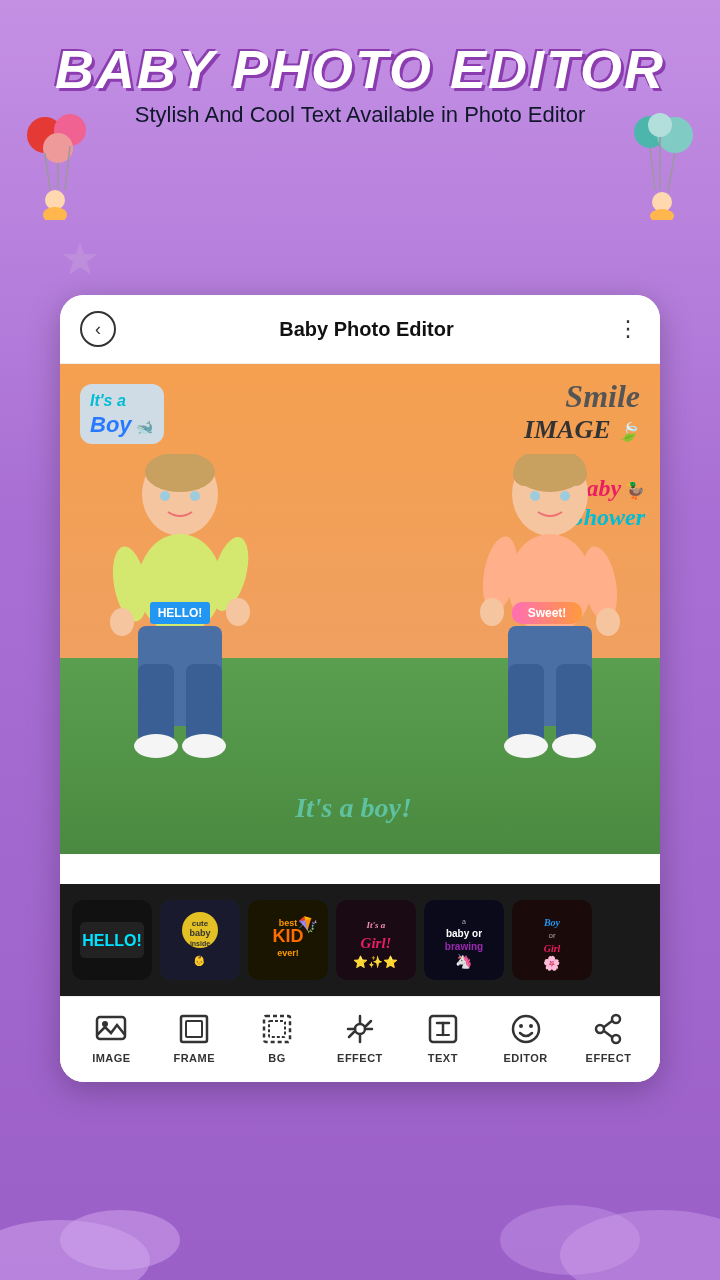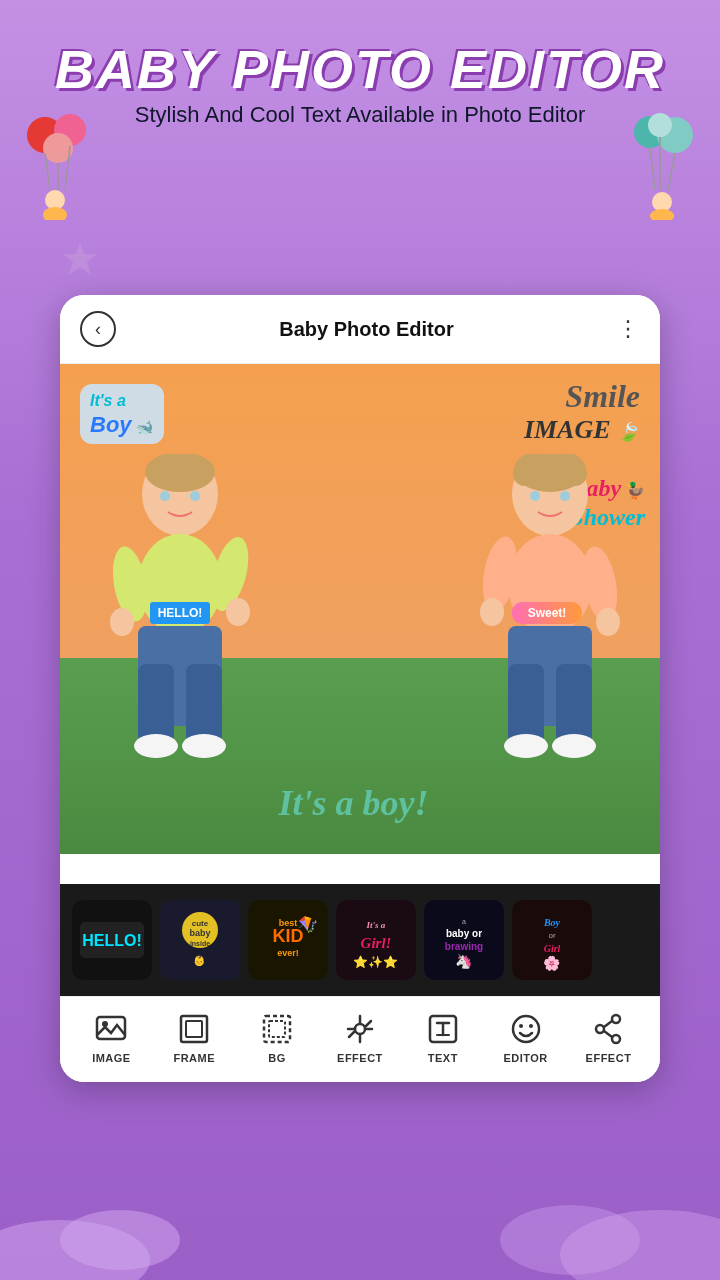--- a/index.html
+++ b/index.html
@@ -156,21 +156,21 @@
     }
     .sticker-baby-shower {
       position: absolute;
       top: 110px; right: 15px;
       text-align: right;
     }
     .sticker-itsaboy-bottom {
       position: absolute;
       bottom: 30px; left: 0; right: 13px;
       text-align: center;
-      font-size: 36px;
+      font-size: 28px;
       font-weight: 800;
       color: rgba(100,200,180,0.7);
       font-style: italic;
     }
 
     
     .baby-left {
       position: absolute;
       bottom: 80px;
       left: 40px;

